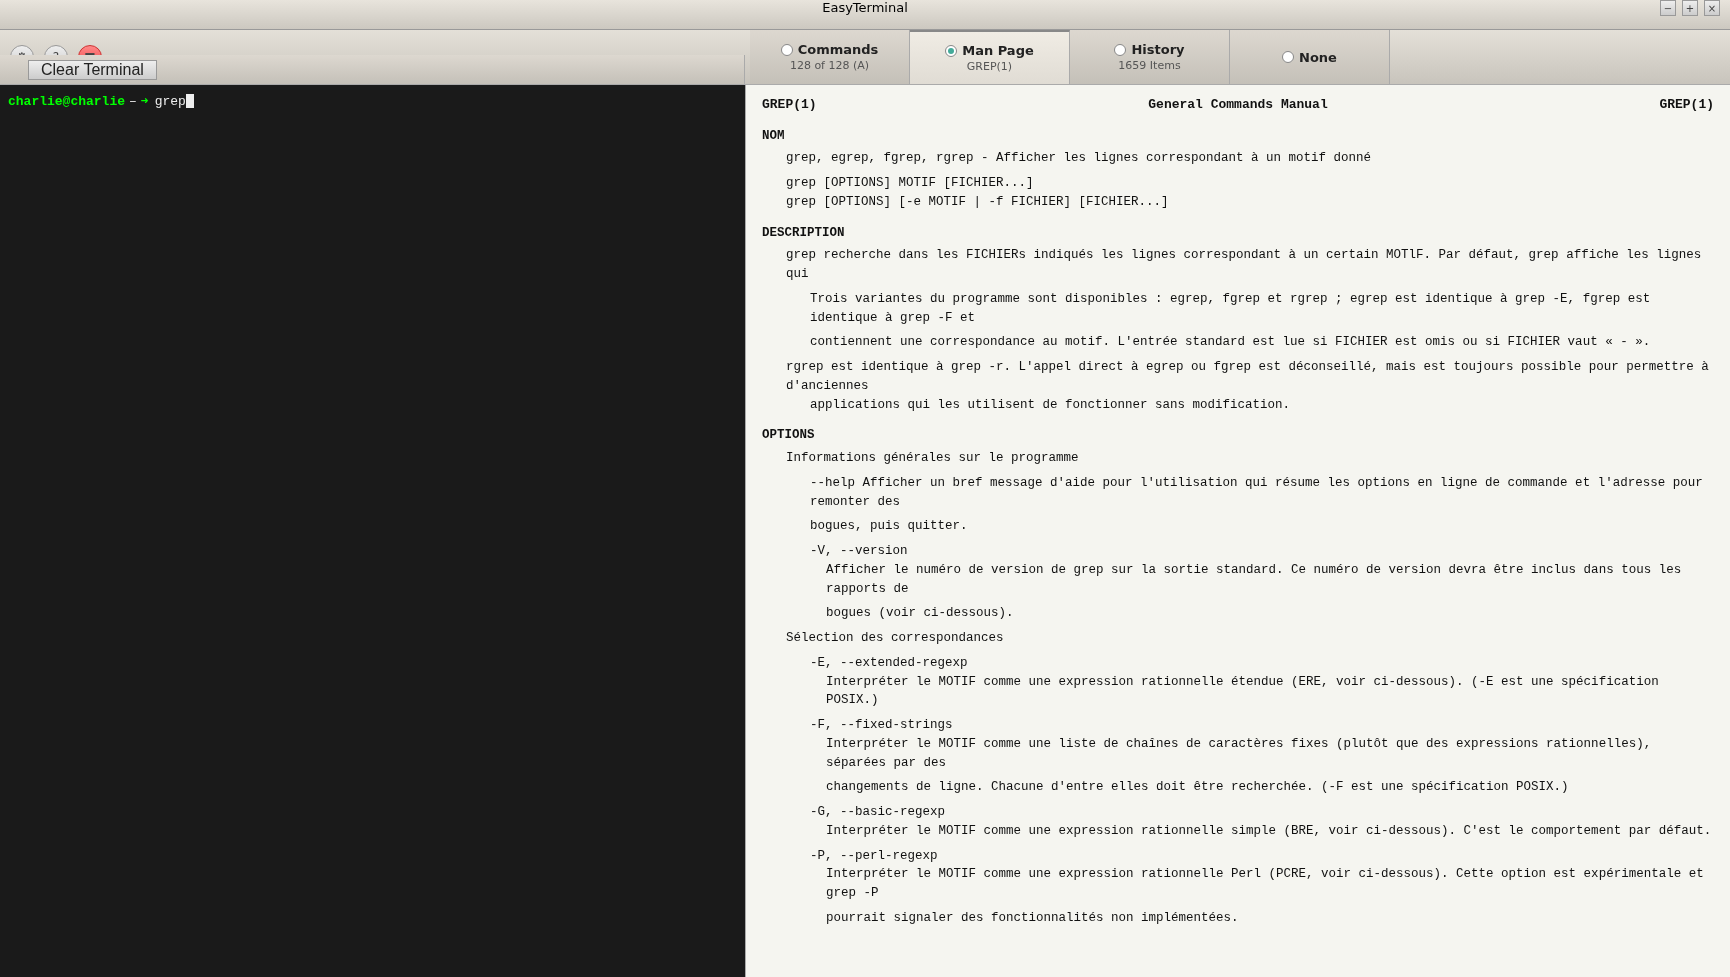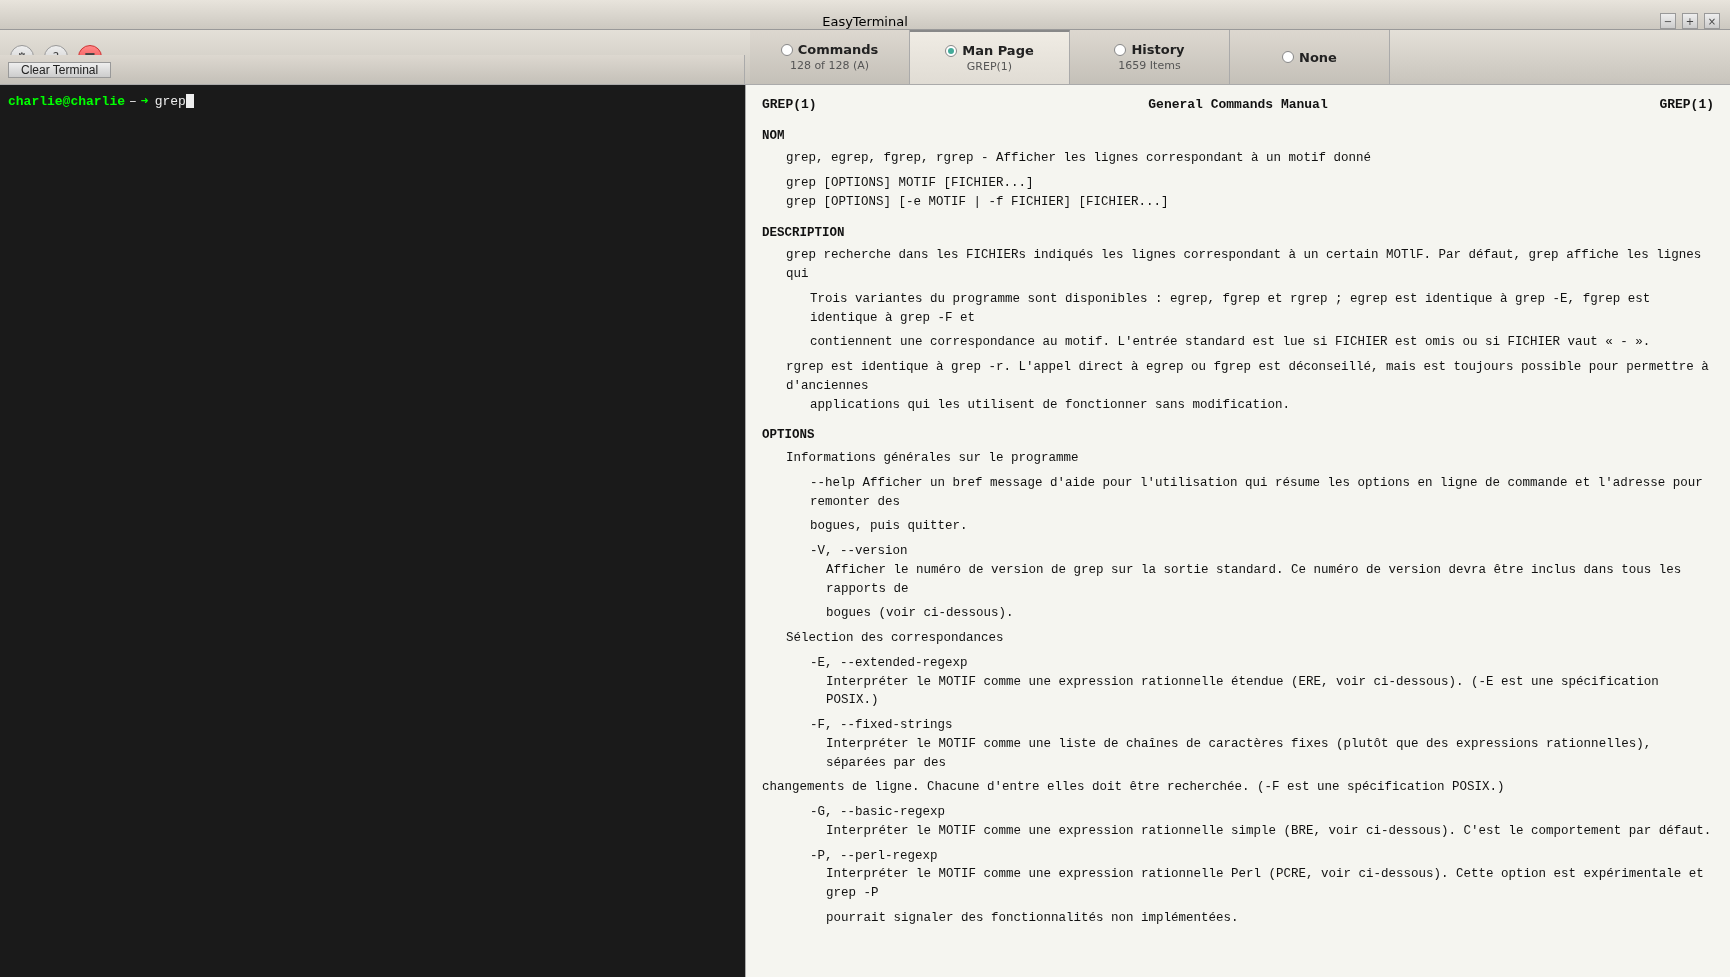--- a/index.html
+++ b/index.html
@@ -3,21 +3,21 @@
   <meta charset="utf-8">
   <style>
     * { margin: 0; padding: 0; box-sizing: border-box; }
     body { width: 1730px; height: 977px; background: #d4d0c8; font-family: 'DejaVu Sans', Arial, sans-serif; font-size: 13px; overflow: hidden; }
 
     
     #titlebar {
       height: 30px;
       background: linear-gradient(to bottom, #e8e4dc, #ccc8c0);
       display: flex;
-      align-items: flex-end;
+      align-items: flex-start;
       justify-content: center;
       border-bottom: 1px solid #999;
       position: relative;
     }
     #titlebar-controls {
       position: absolute;
       right: 10px;
       display: flex;
       gap: 6px;
       align-items: center;
@@ -178,23 +178,24 @@
       border-bottom: 1px solid #aaa;
       border-right: 1px solid #aaa;
       display: flex;
       align-items: center;
       padding: 0 8px;
     }
     #clear-terminal-btn {
       background: linear-gradient(to bottom, #eee, #ccc);
       border: 1px solid #999;
       padding: 0 12px;
-      font-size: 12px;
+      font-size: 16px;
       cursor: pointer;
       color: #222;
+      margin-left: 20px;
     }
   </style>
 </head>
 <body>
 
 <div id="titlebar">
   <span>EasyTerminal</span>
   <div id="titlebar-controls">
     <div class="title-btn">−</div>
     <div class="title-btn">+</div>
@@ -290,21 +291,21 @@
       <div style="margin-left:64px" class="man-para">Afficher  le  numéro  de version de grep sur la sortie standard. Ce numéro de version devra être inclus dans tous les rapports de</div>
       <div style="margin-left:64px" class="man-para">bogues (voir ci-dessous).</div>
 
       <div class="man-indent man-para">Sélection des correspondances</div>
 
       <div class="man-indent2">-E, --extended-regexp</div>
       <div style="margin-left:64px" class="man-para">Interpréter le MOTIF comme une expression rationnelle étendue (ERE, voir ci-dessous). (-E est une spécification POSIX.)</div>
 
       <div class="man-indent2">-F, --fixed-strings</div>
       <div style="margin-left:64px" class="man-para">Interpréter le MOTIF comme une liste de chaînes de caractères fixes (plutôt que des expressions rationnelles), séparées  par des</div>
-      <div style="" class="man-para">changements de ligne. Chacune d'entre elles doit être recherchée. (-F est une spécification POSIX.)</div>
+      <div style="margin-left:64px" class="man-para">changements de ligne. Chacune d'entre elles doit être recherchée. (-F est une spécification POSIX.)</div>
 
       <div class="man-indent2">-G, --basic-regexp</div>
       <div style="margin-left:64px" class="man-para">Interpréter le MOTIF comme une expression rationnelle simple (BRE, voir ci-dessous). C'est le comportement par défaut.</div>
 
       <div class="man-indent2">-P, --perl-regexp</div>
       <div style="margin-left:64px" class="man-para">Interpréter  le  MOTIF  comme  une expression rationnelle Perl (PCRE, voir ci-dessous). Cette option est expérimentale et grep -P</div>
       <div style="margin-left:64px" class="man-para">pourrait signaler des fonctionnalités non implémentées.</div>
     </div>
   </div>
 </div>

